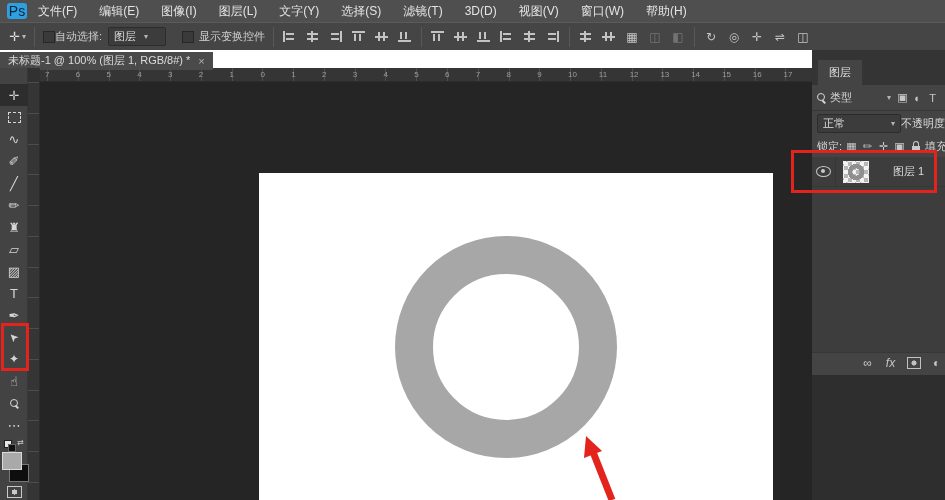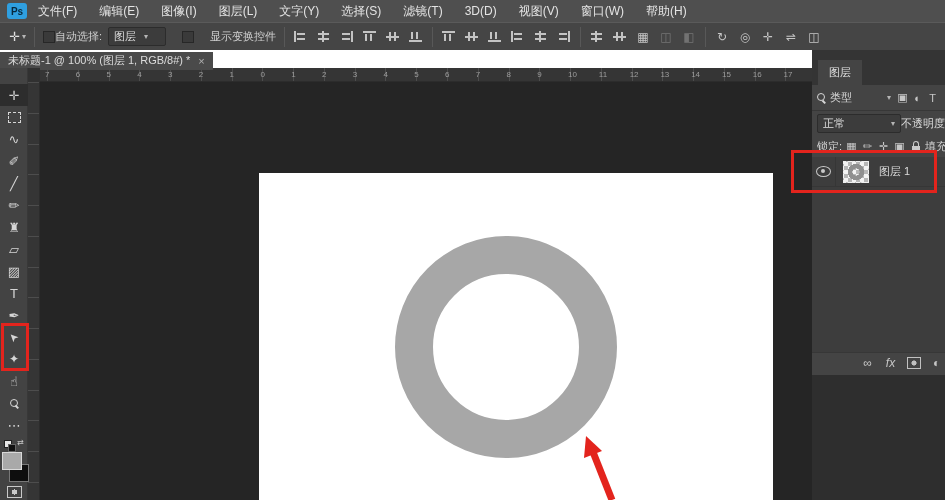--- a/index.html
+++ b/index.html
@@ -4,21 +4,21 @@
 <style>
   html,body{margin:0;padding:0}
   body{width:945px;height:500px;position:relative;overflow:hidden;background:#252525;
        font-family:"Liberation Sans","DejaVu Sans",sans-serif;-webkit-font-smoothing:antialiased}
   i{font-style:normal;display:inline-block}
 
   
   #menubar{position:absolute;left:0;top:0;width:945px;height:22px;background:#4f4f4f;
            display:flex;align-items:center;color:#e4e4e4;font-size:12px;z-index:5}
   #ps-logo{width:20px;height:16px;margin-left:7px;border-radius:3px;background:#2f9fe0;
-           color:#07293f;font-size:10px;font-weight:bold;display:flex;align-items:center;justify-content:center}
+           color:#07293f;font-size:14px;font-weight:normal;display:flex;align-items:center;justify-content:center}
   .menu-item{padding:0 11px;line-height:22px;cursor:default;white-space:nowrap}
 
   
   #optionsbar{position:absolute;left:0;top:22px;width:945px;height:28px;background:#454545;
               border-top:1px solid #5a5a5a;box-sizing:border-box;display:flex;align-items:center;
               color:#cfcfcf;font-size:11px;z-index:5}
   .chev{font-size:8px;color:#b5b5b5;margin-left:2px}
   .sep{width:1px;height:20px;background:#585858;margin:0 8px;flex:none}
   .checkbox{width:10px;height:10px;background:#3a3a3a;border:1px solid #272727;flex:none}
   .dropdown{height:17px;background:#3c3c3c;border:1px solid #2c2c2c;border-radius:2px;
@@ -116,21 +116,21 @@
   .eye{width:13px;height:9px;border:1px solid #c9c9c9;border-radius:50%;position:relative}
   .eye::after{content:"";position:absolute;left:3.5px;top:1.5px;width:4px;height:4px;border-radius:50%;background:#c9c9c9}
   .thumb{width:26px;height:22px;margin-left:7px;flex:none;box-sizing:border-box}
   .thumb.ring{border:1px dashed #f0f0f0;
     background:
       radial-gradient(circle at 50% 50%,rgba(0,0,0,0) 0 3.5px,#8f8f8f 3.6px 8px,rgba(0,0,0,0) 8.1px),
       linear-gradient(45deg,#b7b7b7 25%,transparent 25%,transparent 75%,#b7b7b7 75%),
       linear-gradient(45deg,#b7b7b7 25%,#f3f3f3 25%,#f3f3f3 75%,#b7b7b7 75%);
     background-size:100% 100%,8px 8px,8px 8px;background-position:0 0,0 0,4px 4px}
   .thumb.white{background:#fbfbfb;border:1px solid #2a2a2a}
-  .lname{margin-left:10px;color:#dddddd}
+  .lname{margin-left:24px;color:#dddddd}
   #bottom-bar{position:absolute;left:0;top:267px;width:133px;height:21px;border-top:1px solid #373737;
               display:flex;align-items:center;justify-content:flex-end;gap:6px;padding-right:0;box-sizing:border-box}
   #bottom-bar .p-ico{width:17px;font-size:12px}
   .maskicon{width:12px;height:10px;border:1px solid #c1c1c1;
             background:radial-gradient(circle at 50% 50%,#c1c1c1 0 2.5px,transparent 2.6px)}
   #p-dark{position:absolute;left:0;top:325px;width:133px;height:125px;background:#2e2e2e}
 
   
   .anno{position:absolute;border:3px solid #e3241d;z-index:60;pointer-events:none}
   #anno-tools{left:1px;top:323px;width:22px;height:42px}
@@ -163,21 +163,21 @@
     <span class="chev" data-name="chevron-down-icon">▾</span>
   </span>
   <span class="sep" data-name="separator"></span>
   <span class="checkbox" data-name="auto-select-checkbox"></span>
   <span style="" data-name="auto-select-label">自动选择:</span>
   <span class="dropdown" style="margin-left:6px;width:46px" data-name="auto-select-dropdown">
     <span data-name="auto-select-value">图层</span>
     <span class="chev" data-name="chevron-down-icon">▾</span>
   </span>
   <span class="checkbox" style="margin-left:16px" data-name="show-transform-checkbox"></span>
-  <span style="margin-left:16px" data-name="show-transform-label">显示变换控件</span>
+  <span style="margin-left:5px" data-name="show-transform-label">显示变换控件</span>
   <span class="sep" data-name="separator"></span>
   <div id="icon-groups" data-name="options-icon-groups">
       <div class="icon-group" data-name="align-group">
         <span class="tool-ico" data-name="align-left-icon">
           <i class="bars b-left" data-name="align-left-icon"></i>
         </span>
         <span class="tool-ico" data-name="align-center-h-icon">
           <i class="bars b-ch" data-name="align-center-h-icon"></i>
         </span>
         <span class="tool-ico" data-name="align-right-icon">

